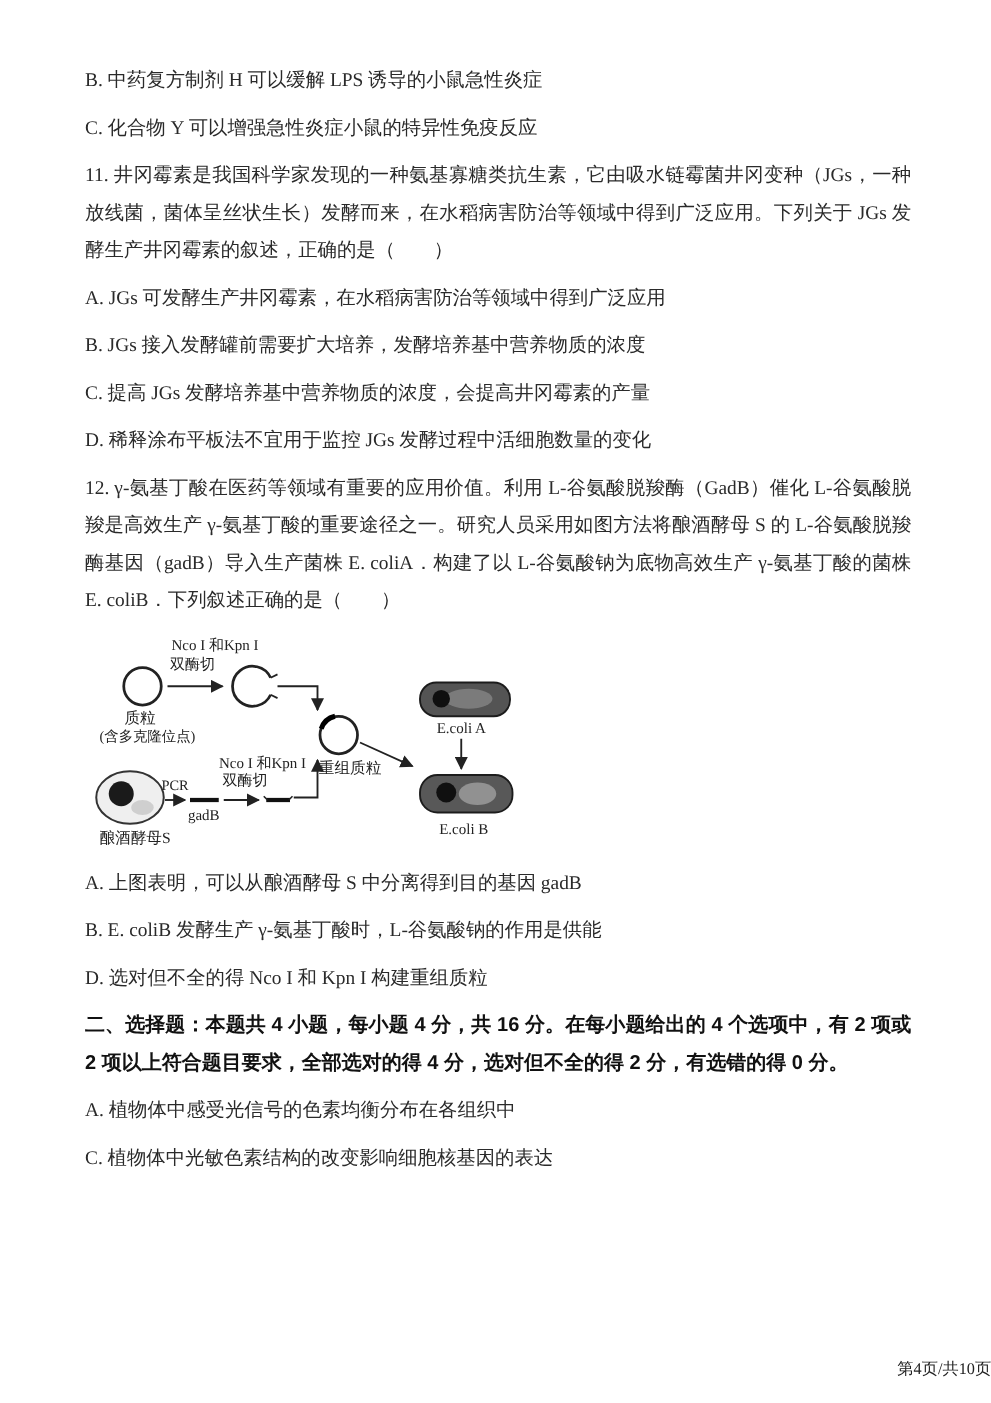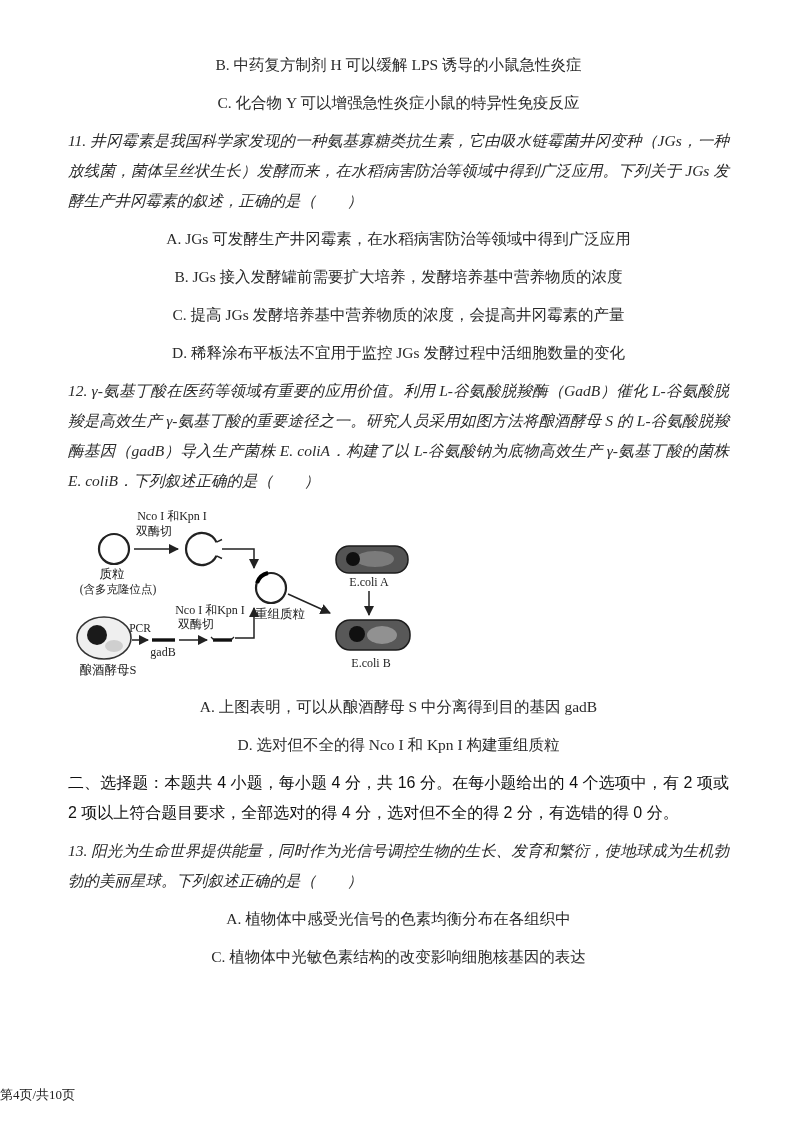--- a/index.html
+++ b/index.html
@@ -5,33 +5,33 @@
   * { margin:0; padding:0; box-sizing:border-box; }
   html,body { background:#ffffff; }
   body {
     width:793px; height:1122px;
     position:relative; overflow:hidden;
     font-family:"Liberation Serif","DejaVu Serif",serif;
     color:#2a2a2a;
   }
   .content { padding:50px 64px 0 68px; }
   p { font-size:15.5px; line-height:30px; margin:0 0 8px; }
-  .stem { text-align:justify;font-style:italic; }
-  .opt { text-align:center; }
+  .stem { text-align:justify; }
+  .opt { text-align:left; }
   .section-header {
-    font-weight:400; font-size:16px; line-height:30px;
+    font-weight:700; font-size:16px; line-height:30px;
     text-align:justify; color:#111;
     font-family:"Liberation Sans","DejaVu Sans",sans-serif;
   }
   figure.diagram { margin:6px 0 14px 6px; }
   figure.diagram svg { overflow:visible; display:block; }
   .svg-label { fill:#222; font-family:"Liberation Serif","DejaVu Serif",serif; }
   .footer {
     position:absolute; left:0; right:0; bottom:18px;
-    text-align:left; font-size:13px; color:#222;
+    text-align:right; font-size:13px; color:#222;
   }
 </style>
 </head>
 <body>
 
 <div class="page">
   <main class="content">
 
     <p class="opt">B. 中药复方制剂 H 可以缓解 LPS 诱导的小鼠急性炎症</p>
     <p class="opt">C. 化合物 Y 可以增强急性炎症小鼠的特异性免疫反应</p>
@@ -99,25 +99,25 @@
         <line x1="295" y1="87" x2="295" y2="111" stroke="#222" stroke-width="1.5" marker-end="url(#ah)"></line>
 
         <rect x="262" y="116" width="74" height="30" rx="14" fill="#585858" stroke="#1c1c1c" stroke-width="1.5"></rect>
         <ellipse cx="308" cy="131" rx="15" ry="9" fill="#b8b8b8" opacity="0.6"></ellipse>
         <circle cx="283" cy="130" r="8" fill="#101010"></circle>
         <text x="297" y="163" font-size="12" text-anchor="middle" class="svg-label">E.coli B</text>
       </svg>
     </figure>
 
     <p class="opt">A. 上图表明，可以从酿酒酵母 S 中分离得到目的基因 gadB</p>
+    <p class="opt">B. E. coliB 发酵生产 γ-氨基丁酸时，L-谷氨酸钠的作用是供能</p>
     <p class="opt">D. 选对但不全的得 Nco I 和 Kpn I 构建重组质粒</p>
 
     <p class="section-header">二、选择题：本题共 4 小题，每小题 4 分，共 16 分。在每小题给出的 4 个选项中，有 2 项或 2 项以上符合题目要求，全部选对的得 4 分，选对但不全的得 2 分，有选错的得 0 分。</p>
 
-    <p class="stem">13. 阳光为生命世界提供能量，同时作为光信号调控生物的生长、发育和繁衍，使地球成为生机勃勃的美丽星球。下列叙述正确的是（　　）</p>
     <p class="opt">A. 植物体中感受光信号的色素均衡分布在各组织中</p>
     <p class="opt">C. 植物体中光敏色素结构的改变影响细胞核基因的表达</p>
 
   </main>
 
   <footer class="footer">
     <span>第4页/共10页</span>
   </footer>
 </div>
 

